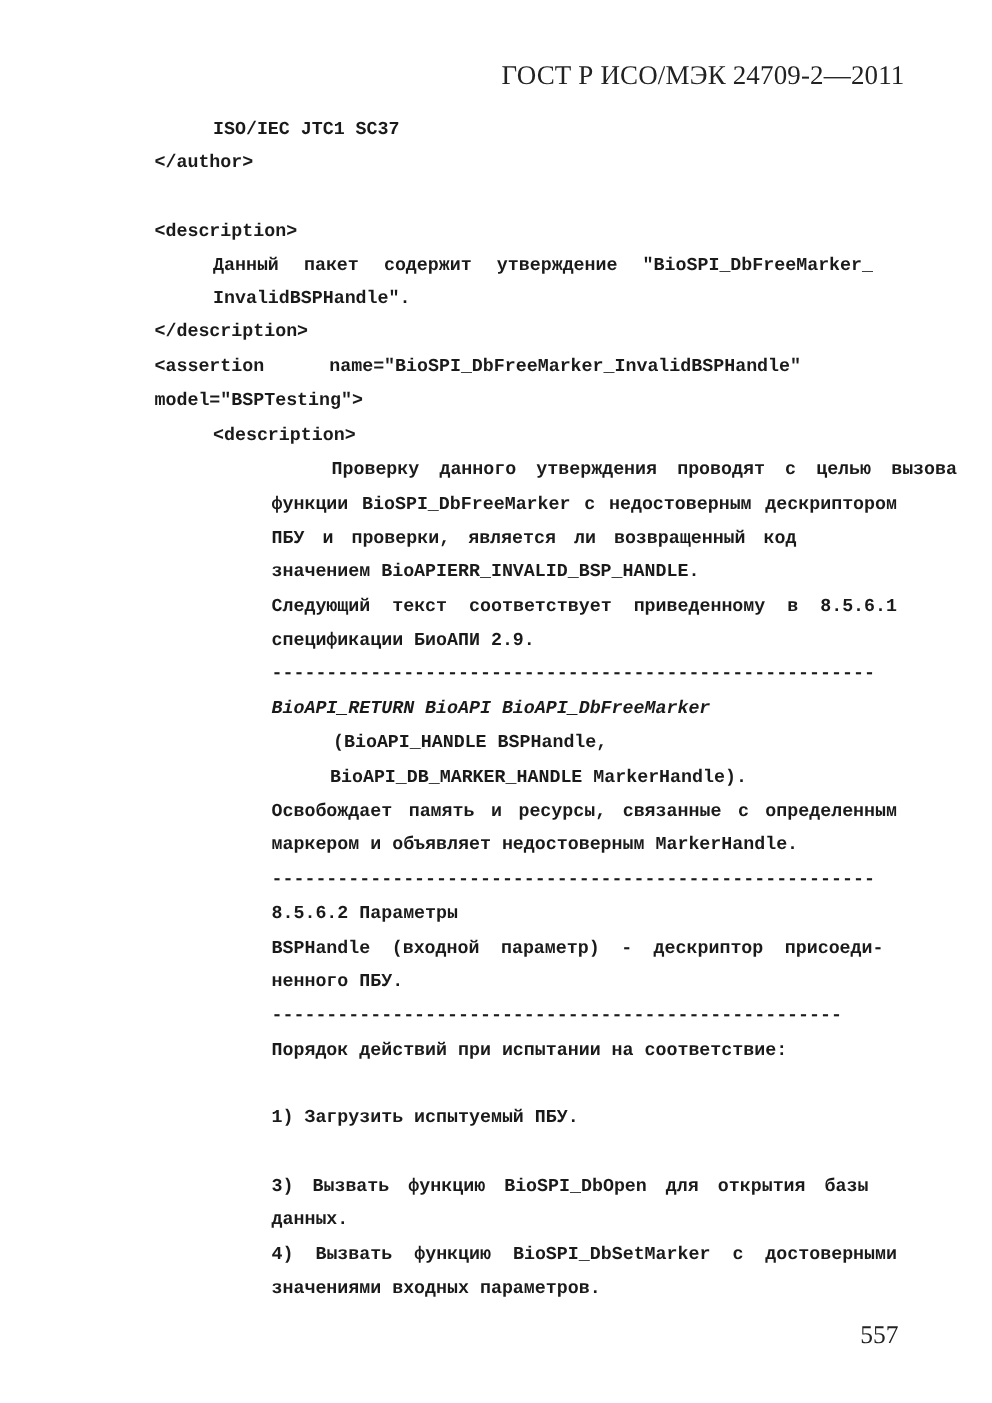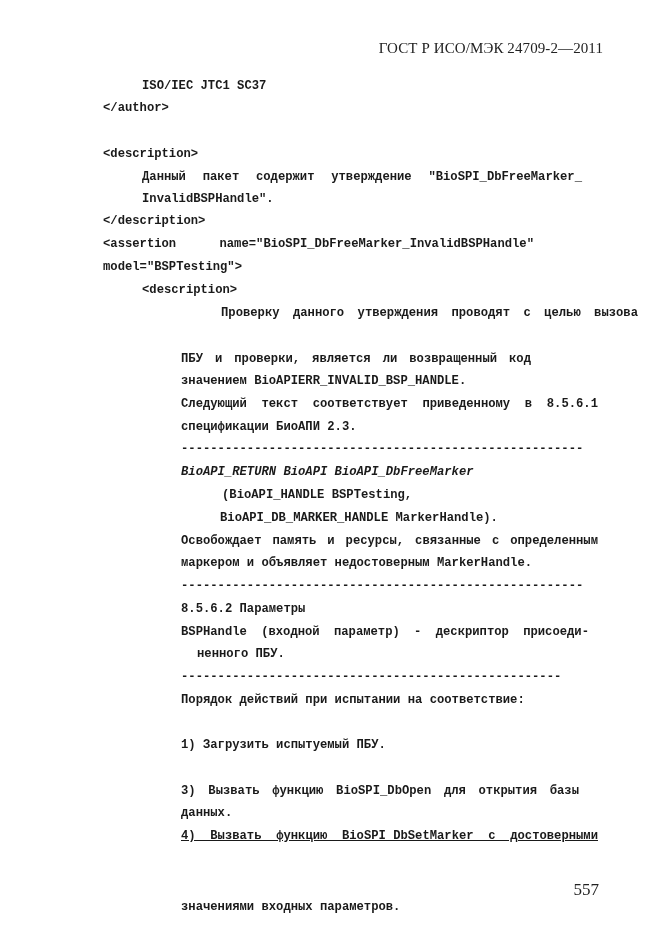--- a/index.html
+++ b/index.html
@@ -1,20 +1,20 @@
 <!DOCTYPE html>
 <html><head>
 <meta charset="utf-8">
 <style>
   html, body { margin: 0; padding: 0; background: #ffffff; }
   body { width: 661px; height: 935px; position: relative; overflow: hidden; }
   .page { position: absolute; left: 0; top: 0; width: 661px; height: 935px; background: #fff; }
   .header {
     position: absolute; right: 58px; top: 40px;
-    font-family: "Liberation Serif", serif; font-size: 15px; color: #222;
+    font-family: "Liberation Serif", serif; font-size: 18px; color: #222;
     letter-spacing: 0.1px;
   }
   .pagenum {
     position: absolute; right: 62px; top: 880px;
     font-family: "Liberation Serif", serif; font-size: 17px; color: #222;
   }
   .ln {
     position: absolute; white-space: pre;
     font-family: "Liberation Mono", monospace; font-weight: bold;
     font-size: 12.2px; color: #1a1a1a; line-height: 16px;
@@ -33,39 +33,40 @@
 
   <div class="ln" style="left:103px;top:146px;">&lt;description&gt;</div>
   <div class="ln just" style="left:142px;top:169px;width:440px;">Данный пакет содержит утверждение "BioSPI_DbFreeMarker_</div>
   <div class="ln" style="left:142px;top:191px;">InvalidBSPHandle".</div>
   <div class="ln" style="left:103px;top:213px;">&lt;/description&gt;</div>
   <div class="ln just" style="left:103px;top:236px;width:431px;">&lt;assertion name="BioSPI_DbFreeMarker_InvalidBSPHandle"</div>
   <div class="ln" style="left:103px;top:259px;">model="BSPTesting"&gt;</div>
   <div class="ln" style="left:142px;top:282px;">&lt;description&gt;</div>
 
   <div class="ln just" style="left:181px;top:305px;width:417px;padding-left:40px;">Проверку данного утверждения проводят с целью вызова</div>
+  <div class="ln just" style="left:181px;top:328px;width:417px;">функции BioSPI_DbFreeMarker с недостоверным дескриптором</div>
   <div class="ln just" style="left:181px;top:351px;width:350px;">ПБУ и проверки, является ли возвращенный код</div>
   <div class="ln" style="left:181px;top:373px;">значением BioAPIERR_INVALID_BSP_HANDLE.</div>
   <div class="ln just" style="left:181px;top:396px;width:417px;">Следующий текст соответствует приведенному в 8.5.6.1</div>
-  <div class="ln" style="left:181px;top:419px;">спецификации БиоАПИ 2.3.</div>
+  <div class="ln" style="left:181px;top:419px;">спецификации БиоАПИ 2.9.</div>
   <div class="ln dash" style="left:181px;top:441px;width:418px;">-------------------------------------------------------</div>
 
   <div class="ln" style="left:181px;top:464px;font-style:italic;">BioAPI_RETURN BioAPI BioAPI_DbFreeMarker</div>
-  <div class="ln" style="left:222px;top:487px;">(BioAPI_HANDLE BSPTesting,</div>
+  <div class="ln" style="left:222px;top:487px;">(BioAPI_HANDLE BSPHandle,</div>
   <div class="ln" style="left:220px;top:510px;">BioAPI_DB_MARKER_HANDLE MarkerHandle).</div>
   <div class="ln just" style="left:181px;top:533px;width:417px;">Освобождает память и ресурсы, связанные с определенным</div>
   <div class="ln" style="left:181px;top:555px;">маркером и объявляет недостоверным MarkerHandle.</div>
   <div class="ln dash" style="left:181px;top:578px;width:418px;">-------------------------------------------------------</div>
 
   <div class="ln" style="left:181px;top:601px;">8.5.6.2 Параметры</div>
   <div class="ln just" style="left:181px;top:624px;width:408px;">BSPHandle (входной параметр) - дескриптор присоеди-</div>
-  <div class="ln" style="left:197px;top:646px;text-align:center;">ненного ПБУ.</div>
+  <div class="ln" style="left:181px;top:646px;text-align:center;">ненного ПБУ.</div>
   <div class="ln dash" style="left:181px;top:669px;width:398px;">----------------------------------------------------</div>
   <div class="ln" style="left:181px;top:692px;">Порядок действий при испытании на соответствие:</div>
 
   <div class="ln" style="left:181px;top:737px;text-align:right;">1) Загрузить испытуемый ПБУ.</div>
   <div class="ln just" style="left:181px;top:783px;width:398px;">3) Вызвать функцию BioSPI_DbOpen для открытия базы</div>
   <div class="ln" style="left:181px;top:805px;">данных.</div>
-  <div class="ln just" style="left:181px;top:828px;width:417px;text-decoration:underline;">4) Вызвать функцию BioSPI_DbSetMarker с достоверными</div>
-  <div class="ln" style="left:181px;top:851px;margin-top:48px;">значениями входных параметров.</div>
+  <div class="ln just" style="left:181px;top:828px;width:417px;">4) Вызвать функцию BioSPI_DbSetMarker с достоверными</div>
+  <div class="ln" style="left:181px;top:851px;">значениями входных параметров.</div>
 
   <div class="pagenum">557</div>
 </div>
 
 </body></html>

